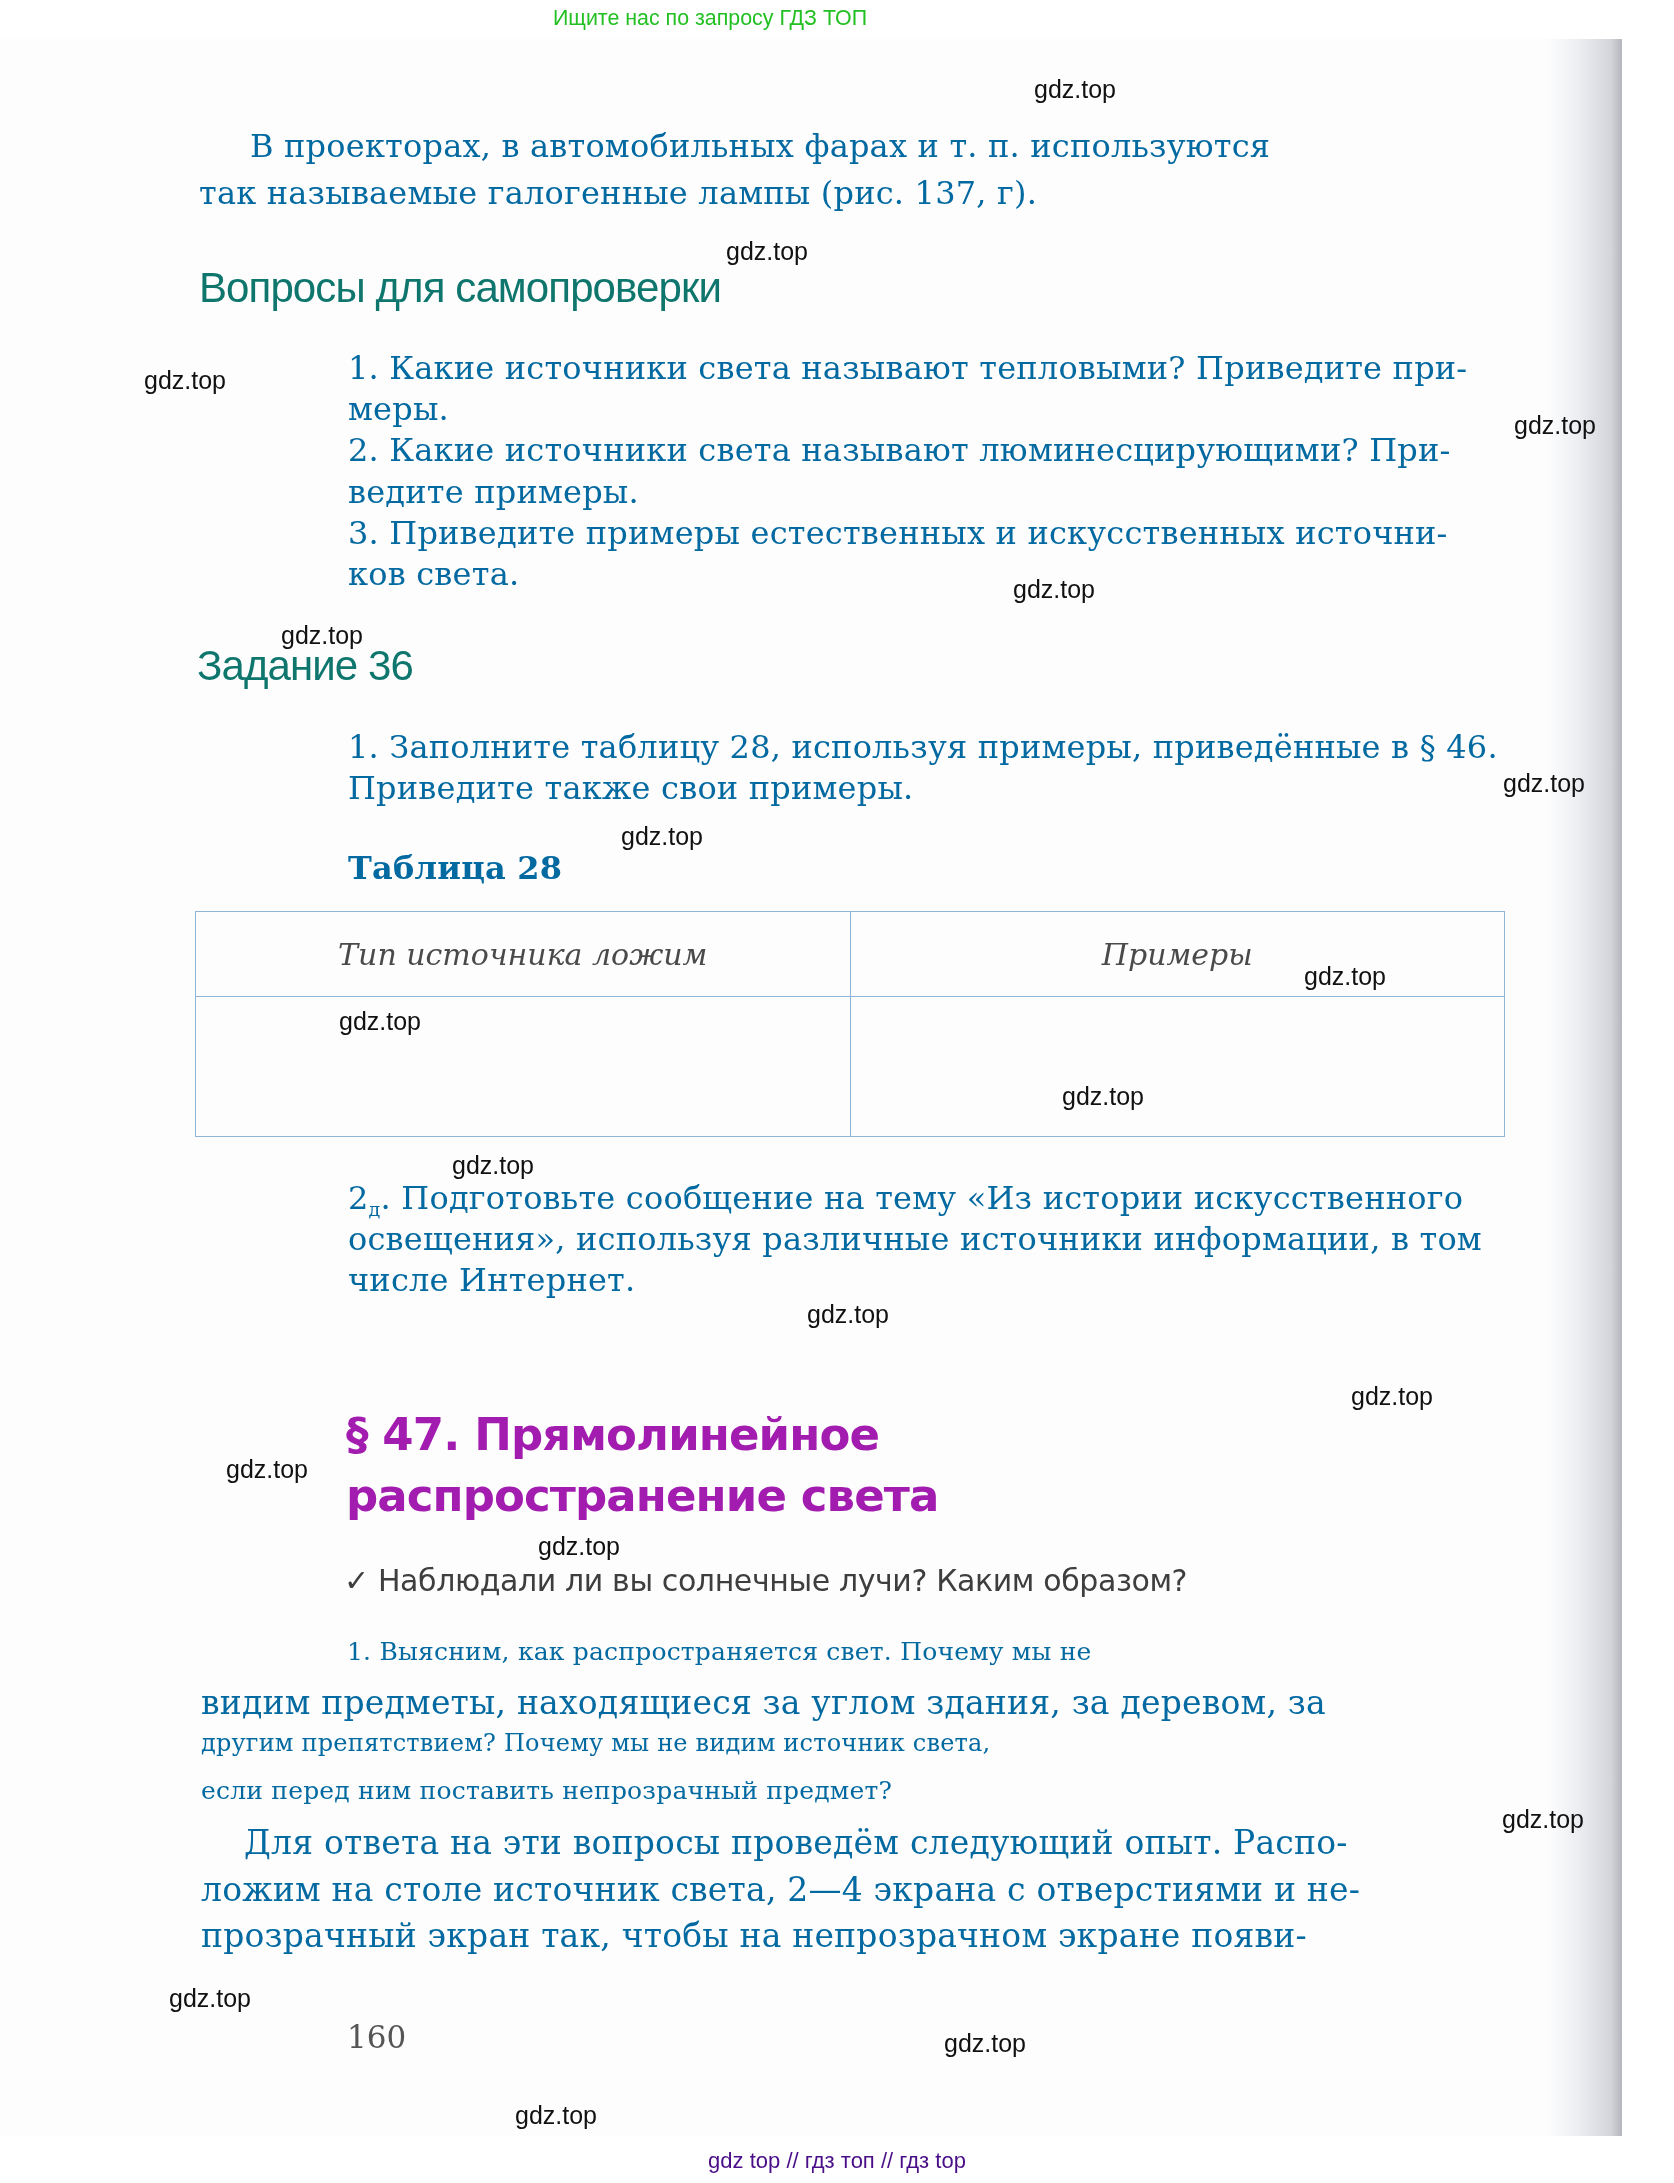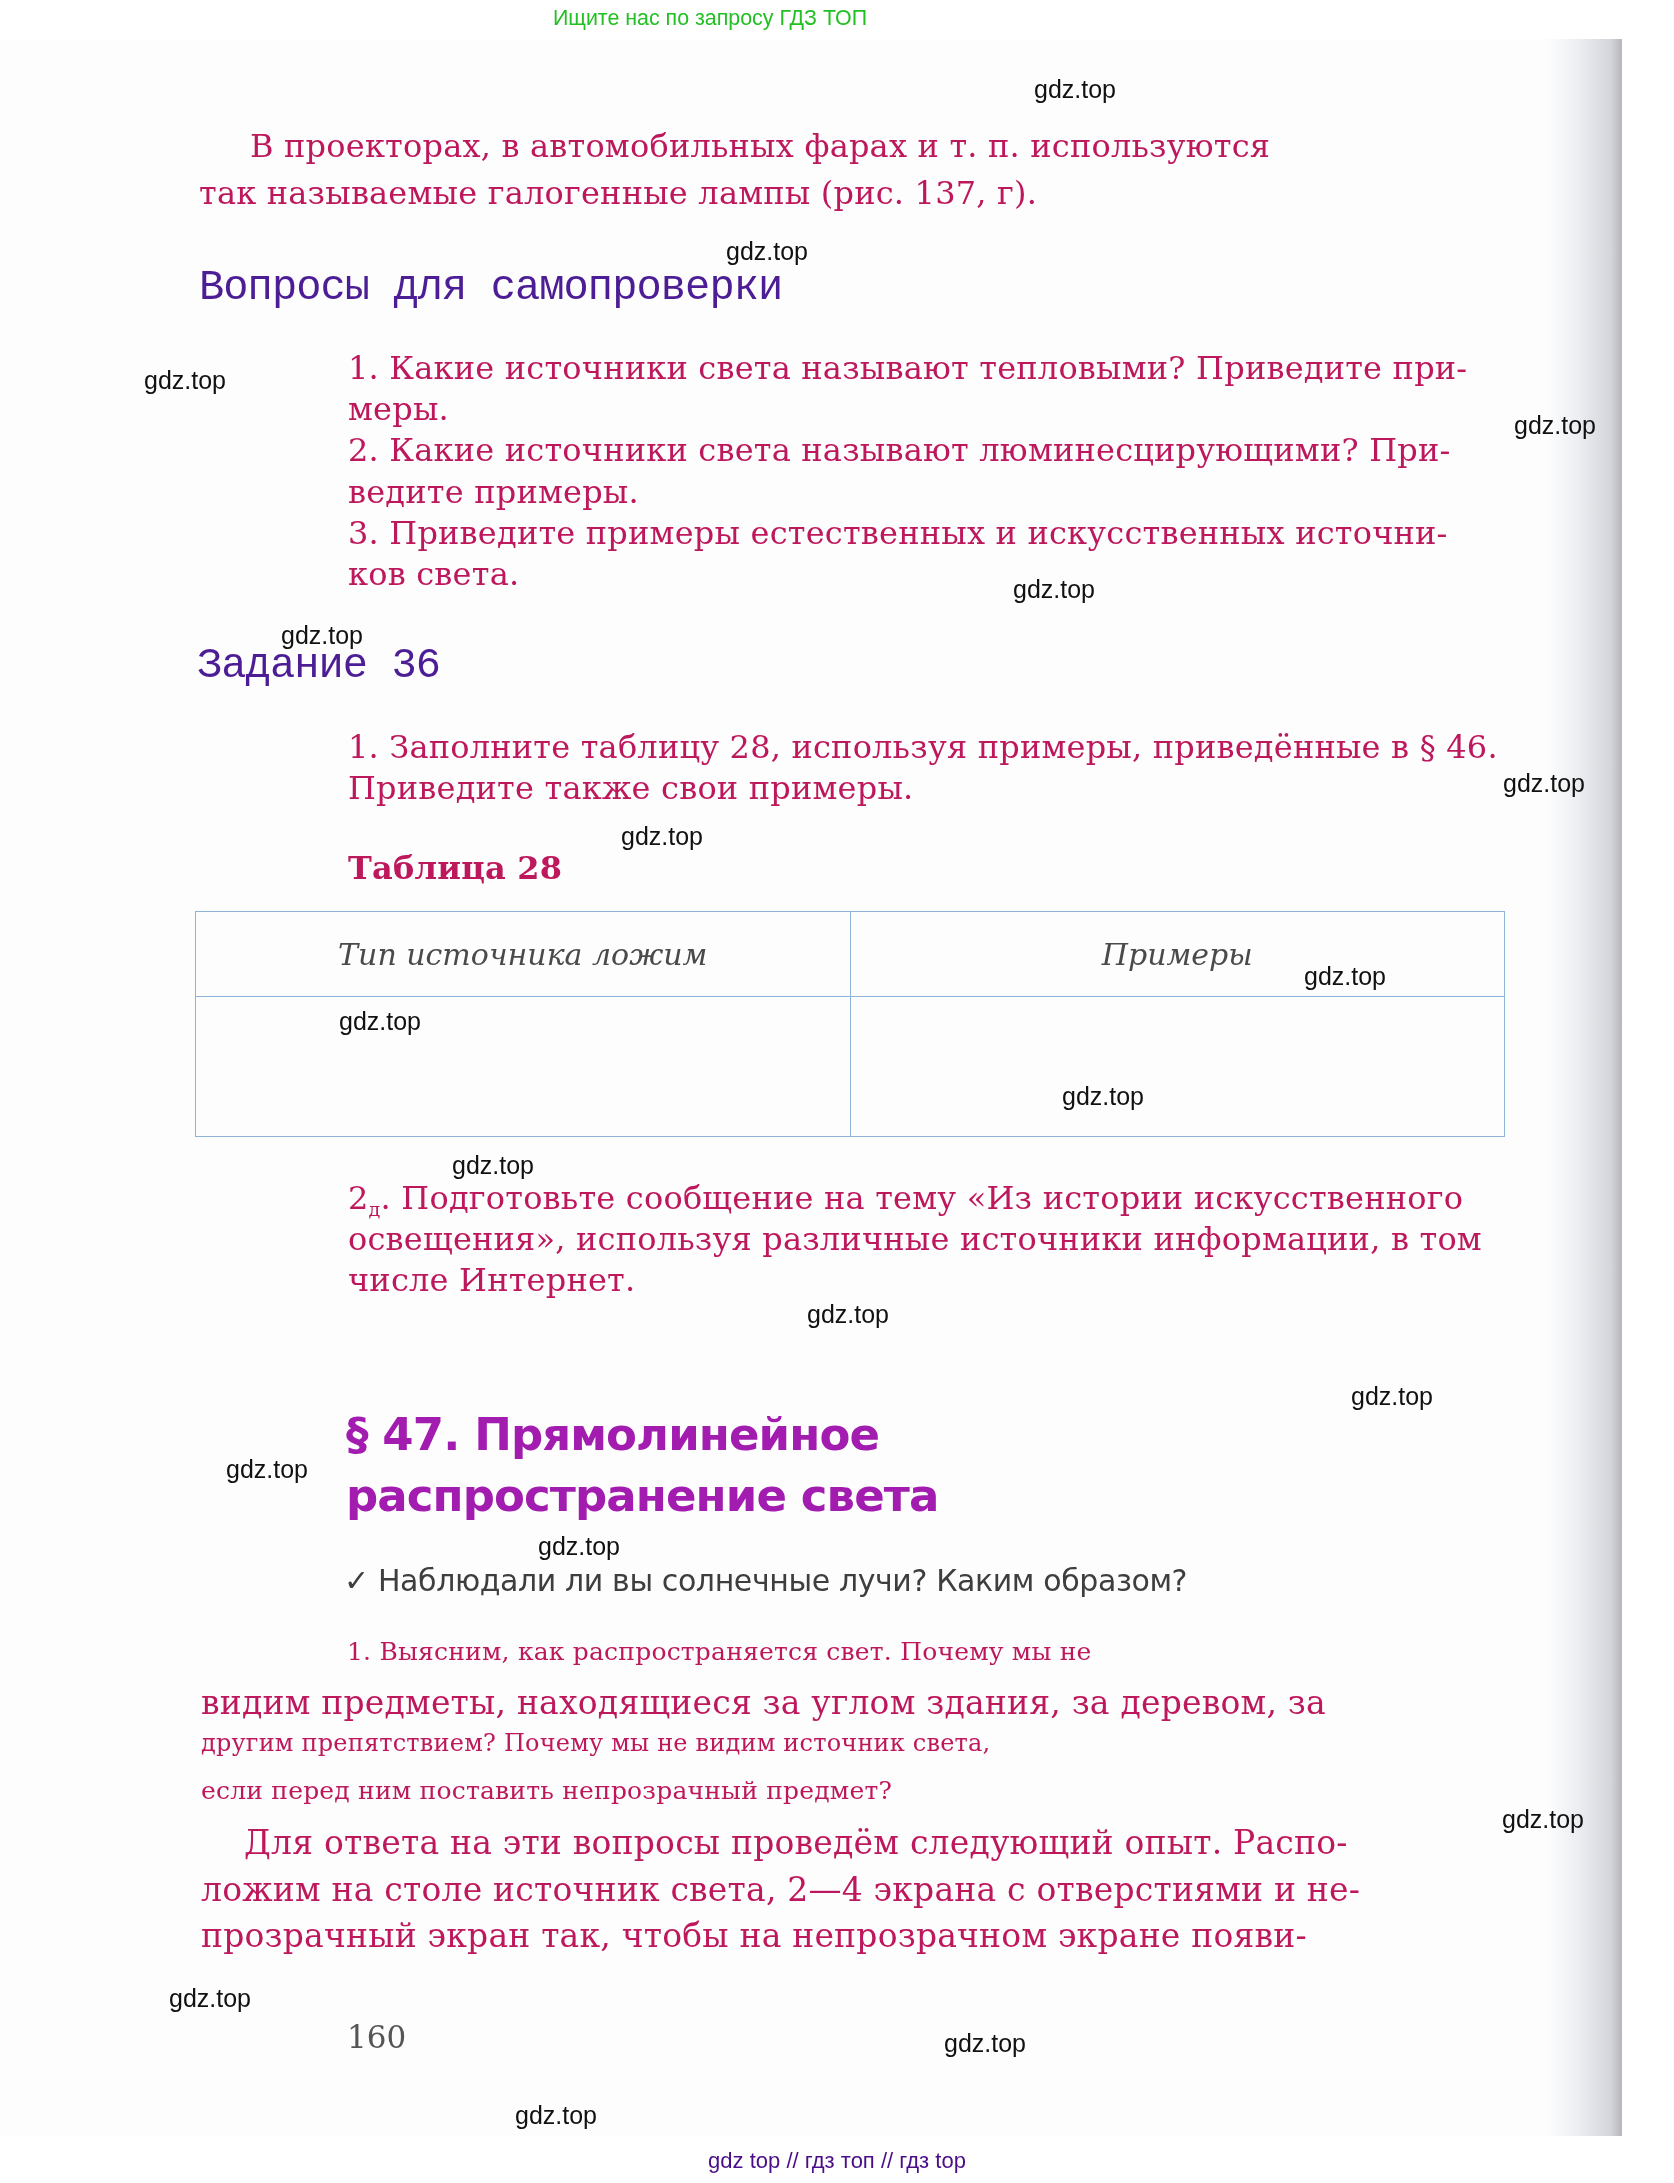--- a/index.html
+++ b/index.html
@@ -21,22 +21,22 @@
   .page-shadow {
     position:absolute; left:1548px; top:39px; width:74px; height:2097px;
     background:linear-gradient(to right, rgba(255,255,255,0) 0%, #eceef2 40%, #d3d5da 85%, #b5b7bc 100%);
   }
   .footer {
     position:absolute; left:0; top:2138px; width:1674px; height:46px;
     text-align:center; font-family:"Liberation Sans", sans-serif;
     font-size:22px; line-height:45px; color:#4a0f88;
   }
   .abs { position:absolute; white-space:nowrap; }
-  .serif { font-family:"DejaVu Serif", serif; font-size:32px; color:#be185d; letter-spacing:0.2px; }
-  .sans-head { font-family:Liberation Mono, monospace; font-weight:normal; color:#4c1d95; font-size:42px; letter-spacing:-0.9px; }
+  .serif { font-family:"DejaVu Serif", serif; font-size:32px; color:#0369a1; letter-spacing:0.2px; }
+  .sans-head { font-family:Liberation Sans, sans-serif; font-weight:normal; color:#0f766e; font-size:42px; letter-spacing:-0.9px; }
   .section-title { font-family:"DejaVu Sans", sans-serif; font-weight:bold; color:#a21caf; font-size:45px; letter-spacing:-0.9px; }
   .sans-q { font-family:"DejaVu Sans", sans-serif; font-size:30px; color:#3e3e3e; letter-spacing:-0.4px; }
   .bold { font-weight:bold; }
   .wm { position:absolute; font-family:"Liberation Sans", sans-serif; font-size:25px; color:#111; white-space:nowrap; }
   .table28 {
     position:absolute; left:195px; top:911px; width:1310px; height:223px;
     border-collapse:collapse;
   }
   .table28 td, .table28 th {
     border:1.7px solid #8fb4d8;

